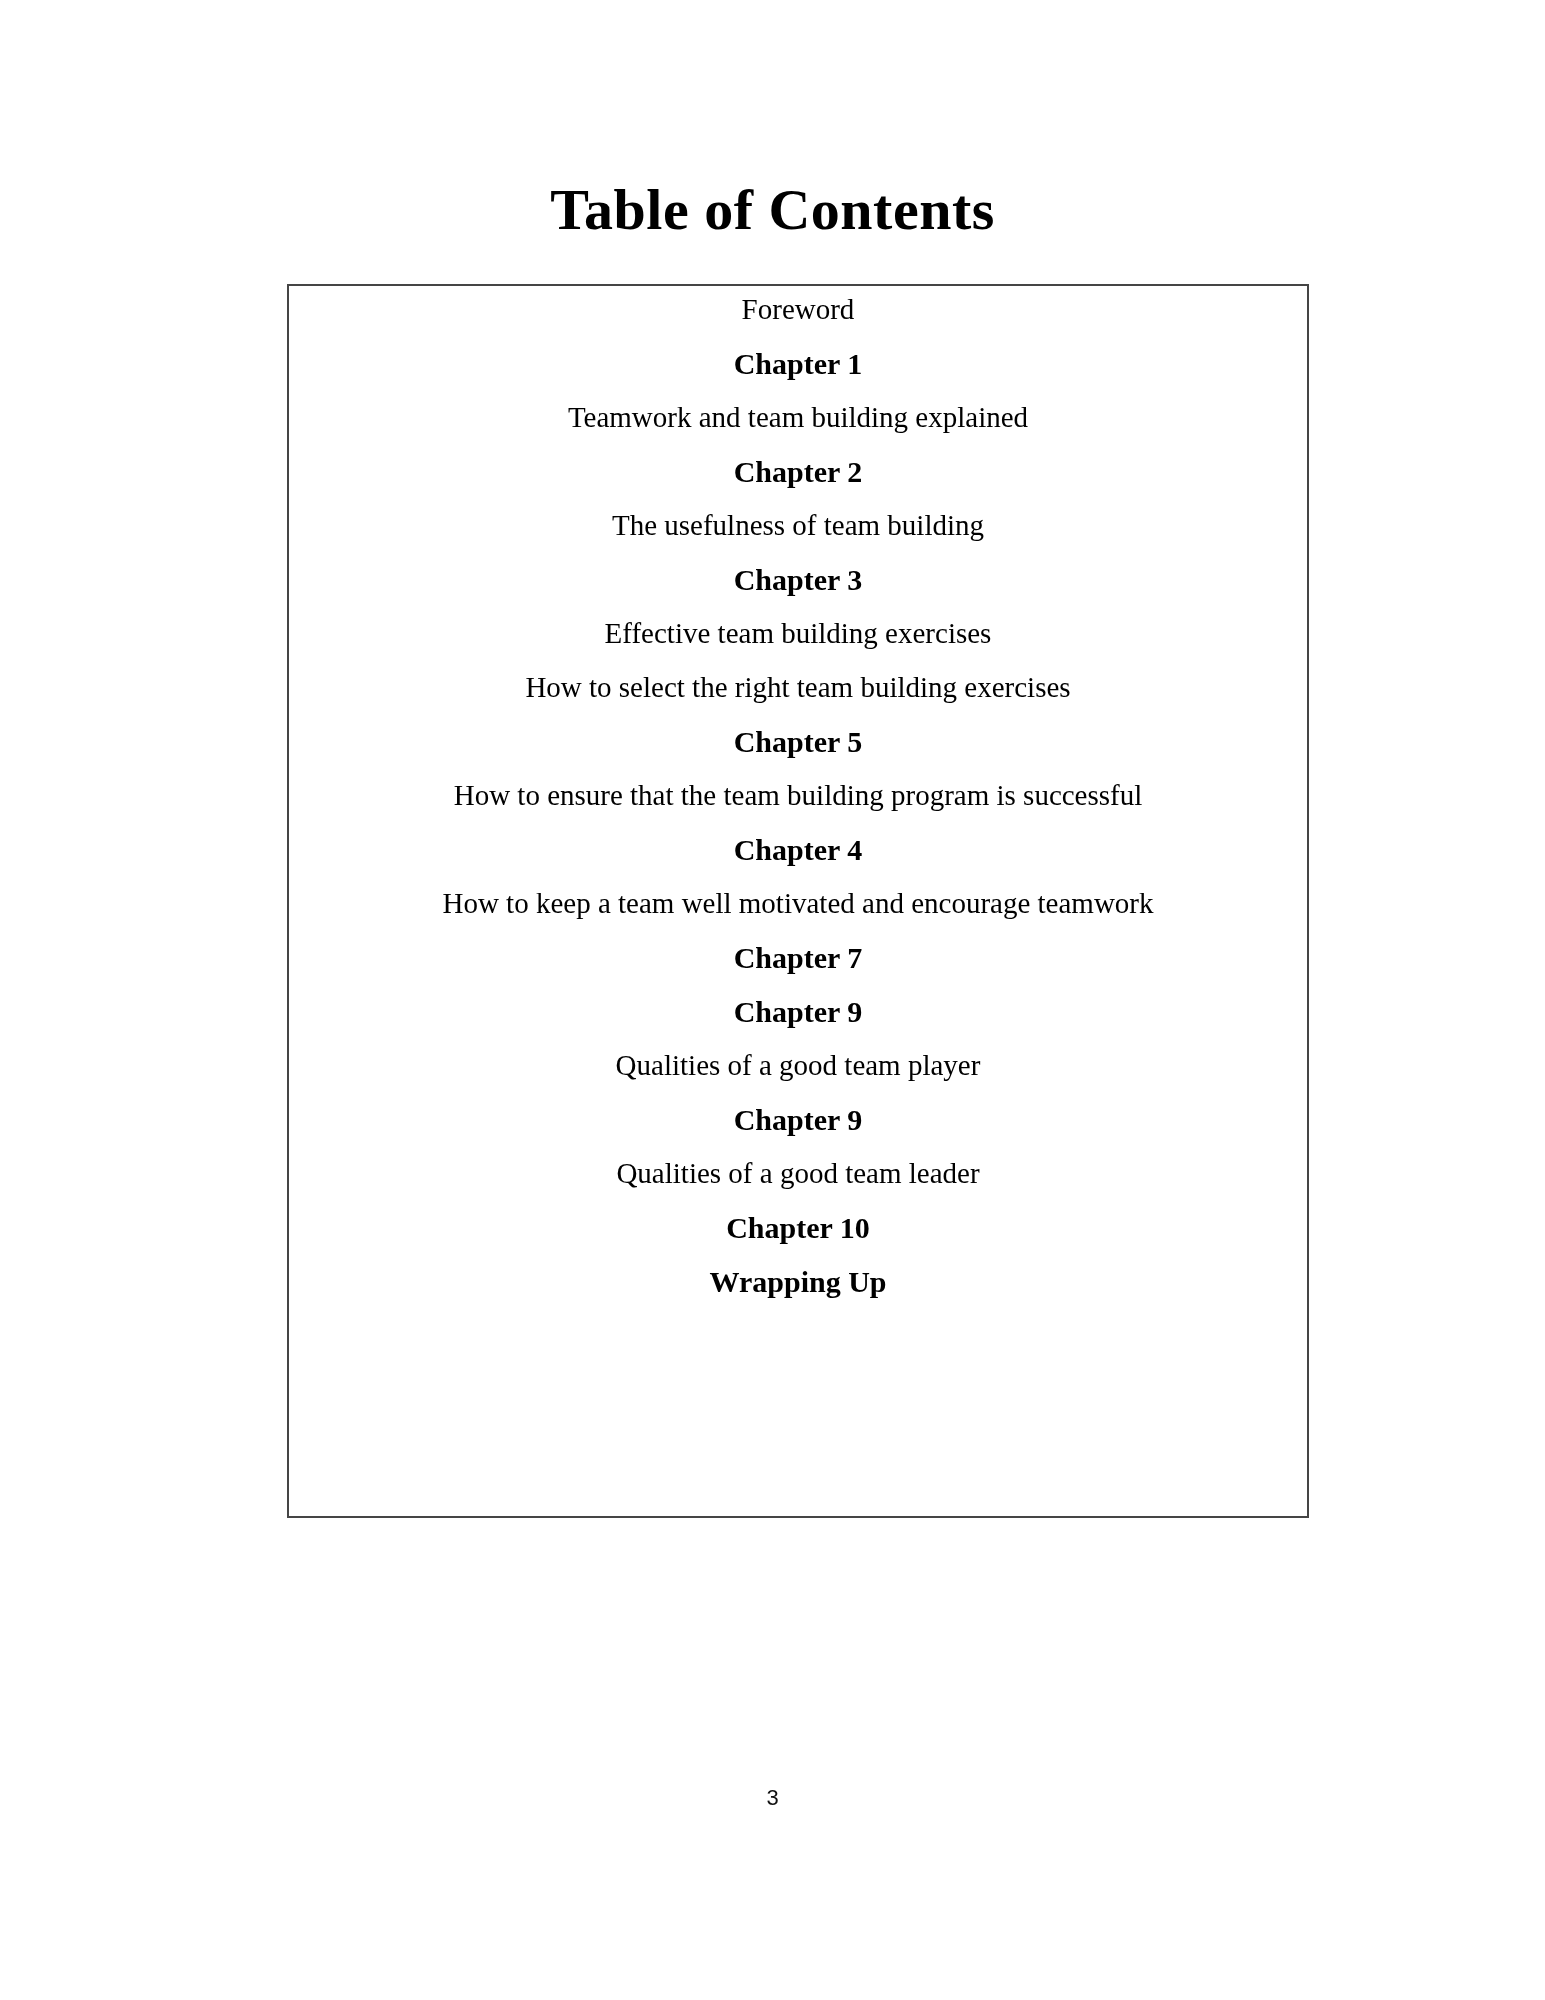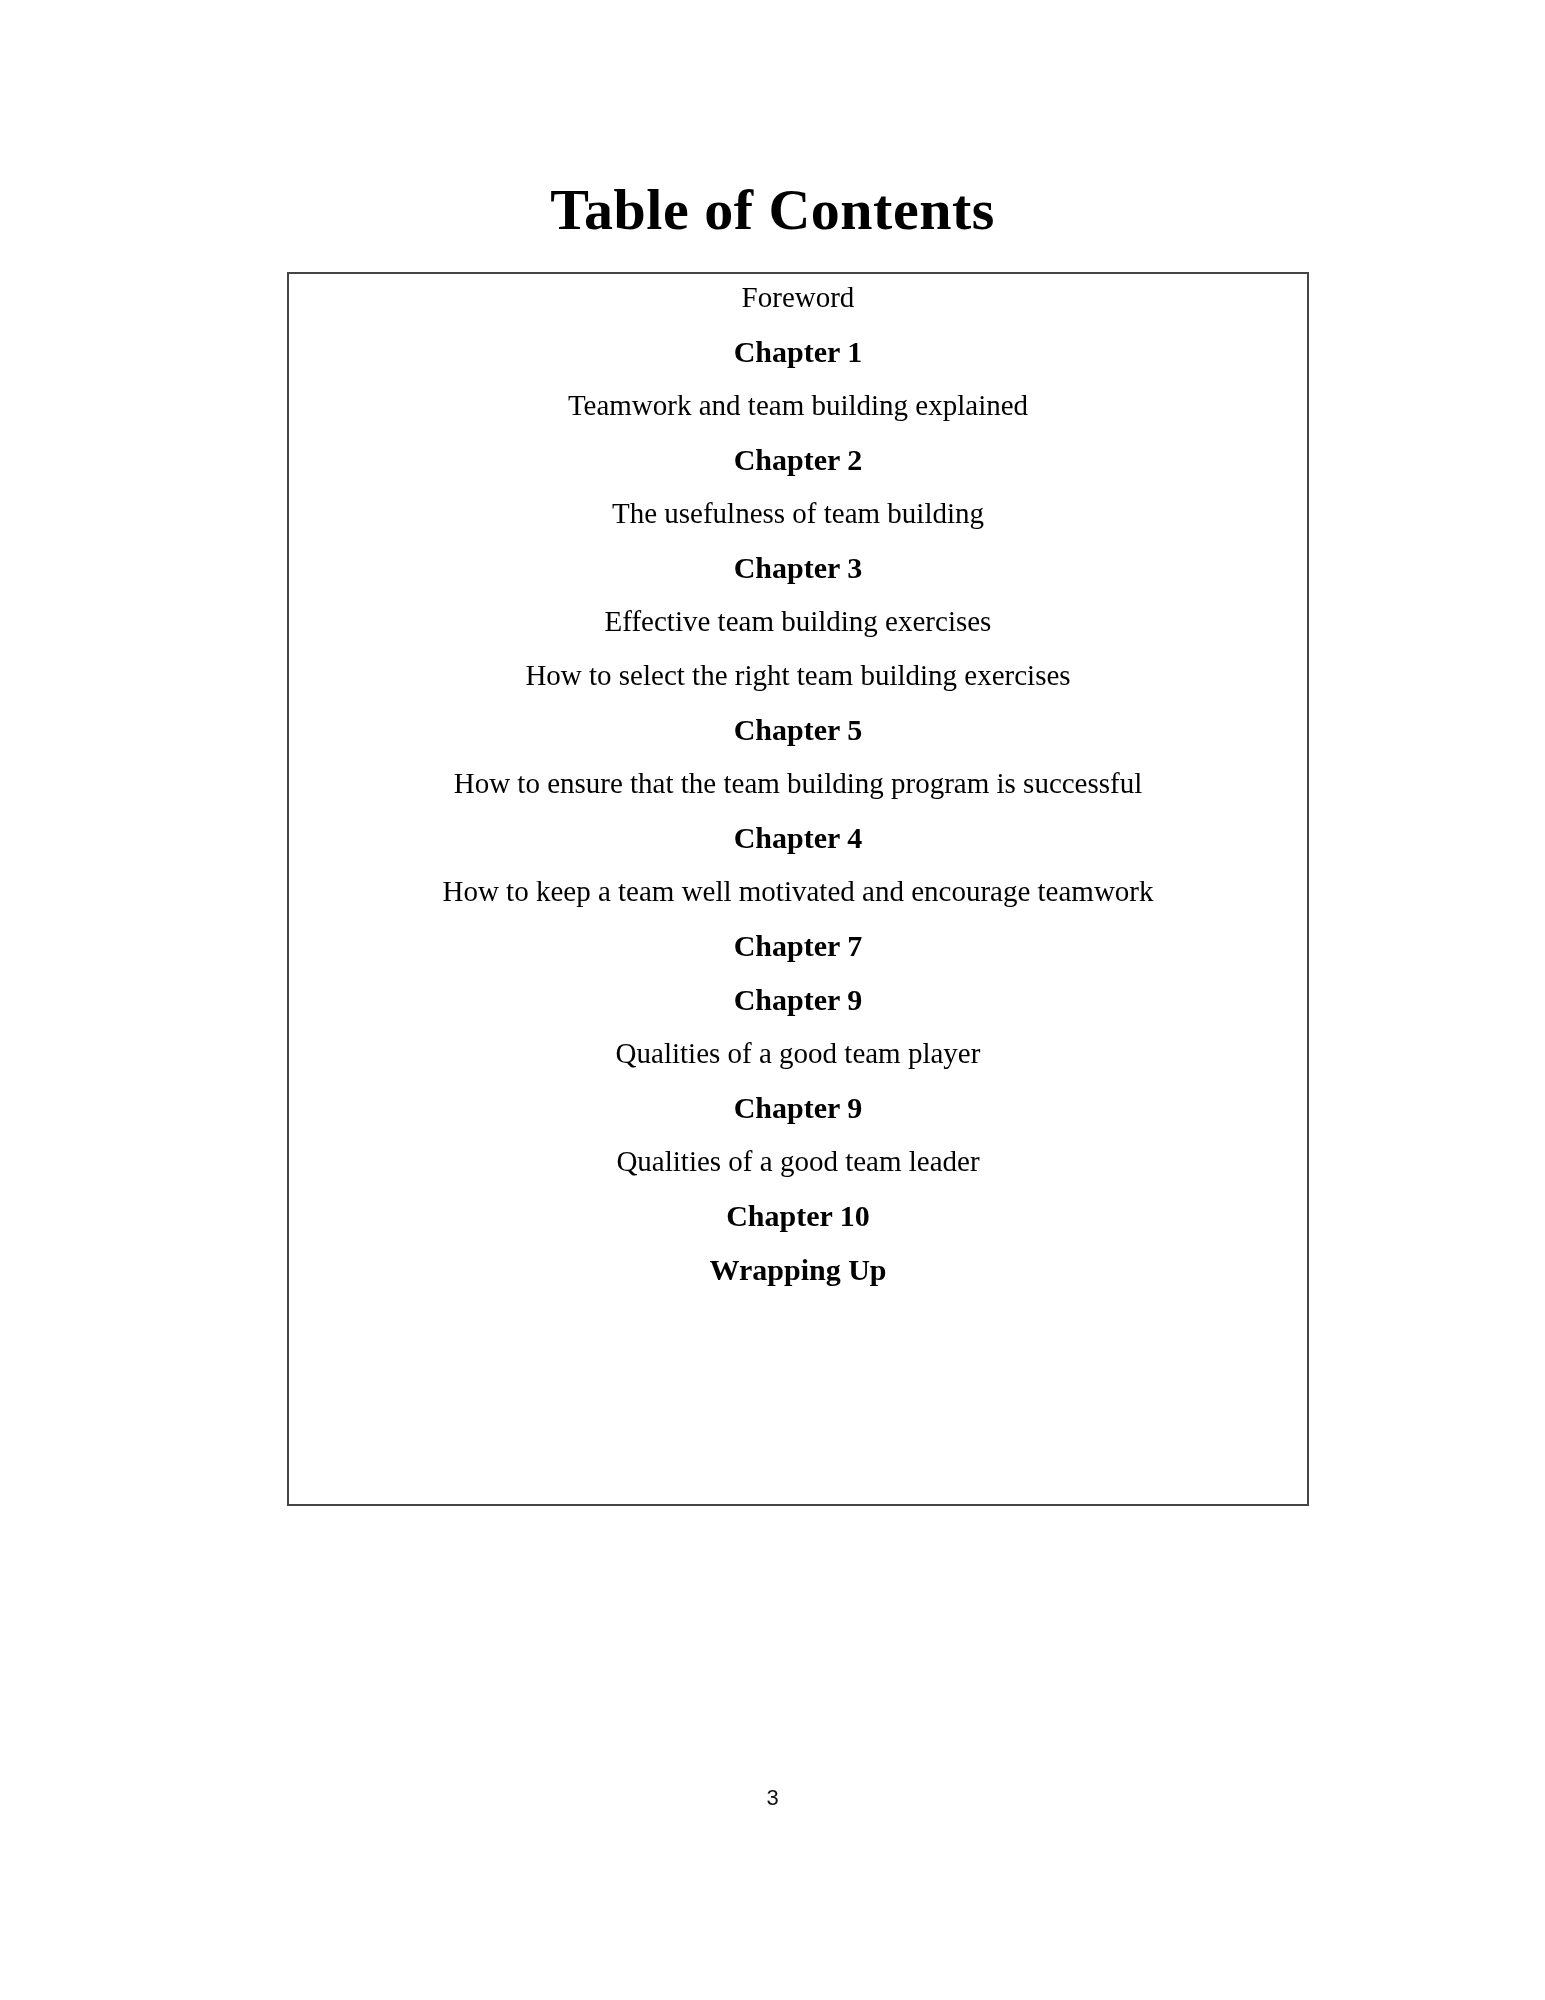--- a/index.html
+++ b/index.html
@@ -22,21 +22,21 @@
     width: 100%;
     text-align: center;
     font-family: "Liberation Serif", serif;
     font-weight: bold;
     font-size: 58px;
     line-height: 64px;
     letter-spacing: 0.5px;
   }
   .toc-box {
     position: absolute;
-    top: 272px;
+    top: 284px;
     left: 287px;
     width: 1022px;
     height: 1234px;
     border: 2px solid #454545;
     background: #ffffff;
   }
   .toc-entries {
     padding-top: 2px;
   }
   .toc-entry {

